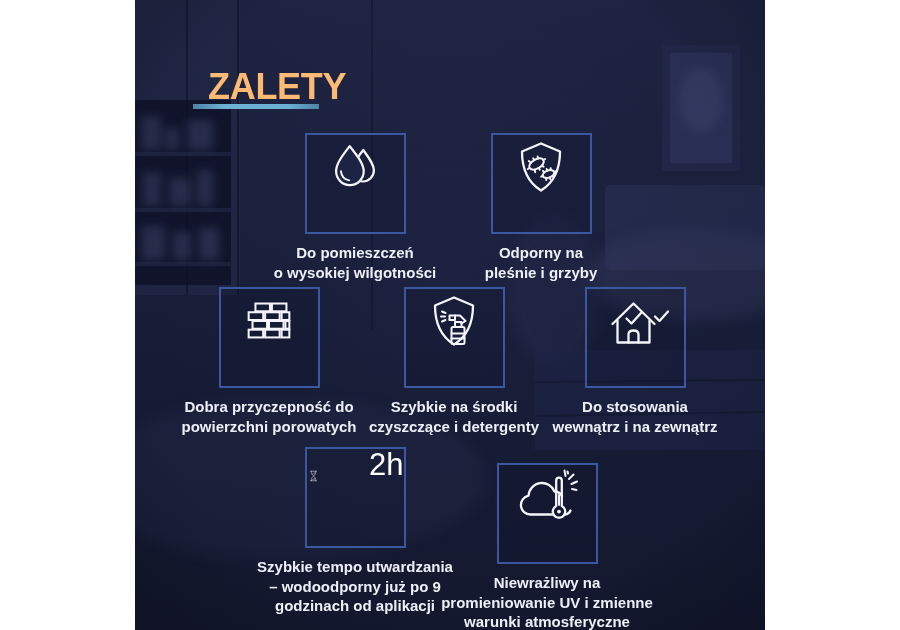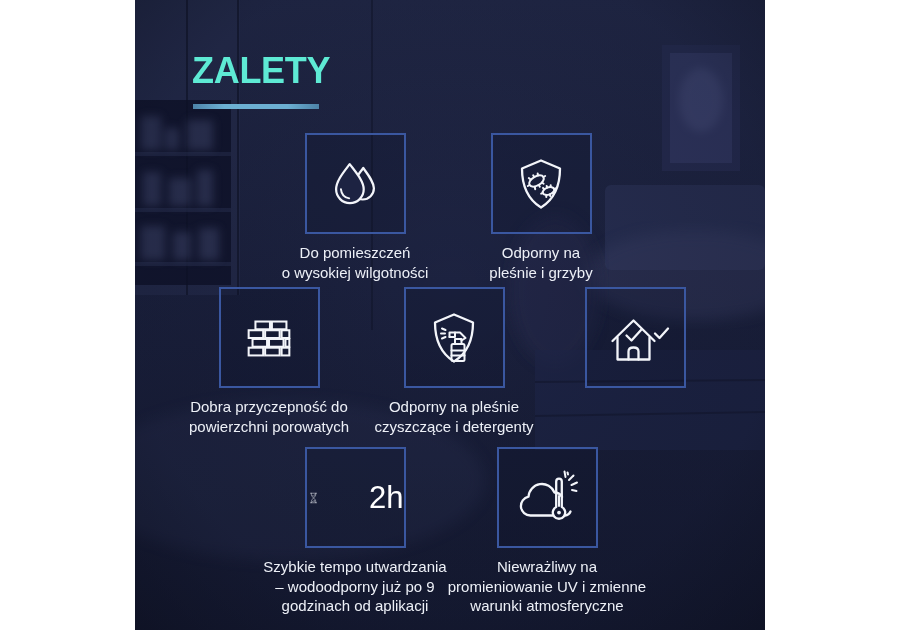--- a/index.html
+++ b/index.html
@@ -12,55 +12,55 @@
   }
   .poster{
     position:absolute;left:135px;top:0;
     width:630px;height:630px;
     background:#1d2342;
     overflow:hidden;
   }
   .bg-svg{position:absolute;left:0;top:0;}
   .title{
     position:absolute;left:57px;top:50px;
-    margin:0;
+    margin:16px;
     font-size:36px;font-weight:700;letter-spacing:-0.3px;
-    color:#5eead4;
+    color:#fdba74;
   }
   .title-underline{
     position:absolute;left:58px;top:104px;
     width:126px;height:5px;
     background:linear-gradient(90deg,#4d83a8 0%,#6cb0d3 25%,#6cb0d3 75%,#4d83a8 100%);
   }
   .feature{
     position:absolute;width:230px;
     display:flex;flex-direction:column;align-items:center;
   }
   .f0{left:105px;top:133px;}
   .f1{left:291px;top:133px;}
   .f2{left:19px; top:287px;}
   .f3{left:204px;top:287px;}
   .f4{left:385px;top:287px;}
   .f5{left:105px;top:447px;}
-  .f6{left:297px;top:447px;}
+  .f6{left:297px;top:463px;}
   .icon-box{
     width:101px;height:101px;box-sizing:border-box;
     border:2px solid #3a57a0;
     background:rgba(12,17,38,0.18);
-    display:flex;align-items:center;justify-content:center;gap:48px;
+    display:flex;justify-content:center;gap:48px;
   }
   .icon-box svg{display:block;}
   .badge-2h{
     color:#ffffff;font-size:31px;font-weight:400;
     margin-left:1px;line-height:1;
   }
   .caption{
     margin:9px 0 0 0;
     color:#edf0f7;font-size:15px;line-height:19.5px;
-    text-align:center;white-space:pre-line;
+    text-align:center;white-space:pre-line;font-weight:bold;
   }
   .stroke{fill:none;stroke:#f3f5fa;stroke-width:2.3;stroke-linecap:round;stroke-linejoin:round;}
   .stroke-thin{fill:none;stroke:#f3f5fa;stroke-width:2;stroke-linecap:round;stroke-linejoin:round;}
 </style>
 </head>
 <body>
 
 <div class="poster">
 
   <svg class="bg-svg" width="630" height="630" viewBox="0 0 630 630" aria-hidden="true">
@@ -181,36 +181,38 @@
         <g class="stroke-thin">
           <rect x="29.5" y="38" width="13" height="17" rx="1.5"></rect>
           <path d="M29.5 44.5 H42.5 M29.5 49.5 H42.5"></path>
           <path d="M33 38 V33 H39.5 V38"></path>
           <path d="M27.5 31 V26.5 H38 L43.5 32 L39.5 34.5"></path>
           <path d="M33 26.5 V31 H27.5"></path>
           <path d="M23.5 24 l-3.5 -1.5 M23 27.5 h-4 M23.5 31 l-3.5 1.5"></path>
         </g>
       </svg>
     </div>
-    <p class="caption">Odporny na pleśnie
+    <p class="caption">Szybkie na środki
 czyszczące i detergenty</p>
   </div>
 
   <div class="feature f4">
     <div class="icon-box">
       <svg width="70" height="64" viewBox="0 0 70 64">
         <g class="stroke">
           <path d="M12.5 35 L33.5 14.5 L54.5 35"></path>
           <path d="M17.5 31.5 V53.5 H49.5 V31.5"></path>
           <path d="M28.5 53.5 V45.5 Q28.5 41.5 33.5 41.5 Q38.5 41.5 38.5 45.5 V53.5"></path>
           <path d="M26.5 29.5 L31.5 34.5 L41 24"></path>
           <path d="M55 27.5 L59.5 32 L68 22.5"></path>
         </g>
       </svg>
     </div>
+    <p class="caption">Do stosowania
+wewnątrz i na zewnątrz</p>
   </div>
 
   <div class="feature f5">
     <div class="icon-box">
       <svg width="52" height="54" viewBox="0 0 64 64">
         <g class="stroke">
           <path d="M16.5 9.5 H45.5 M16.5 54.5 H45.5"></path>
           <path d="M20.5 9.5 V15 C20.5 23 27 26.5 30.5 32 C27 37.5 20.5 41 20.5 49 V54.5"></path>
           <path d="M41.5 9.5 V15 C41.5 23 35 26.5 31.5 32 C35 37.5 41.5 41 41.5 49 V54.5"></path>
         </g>

